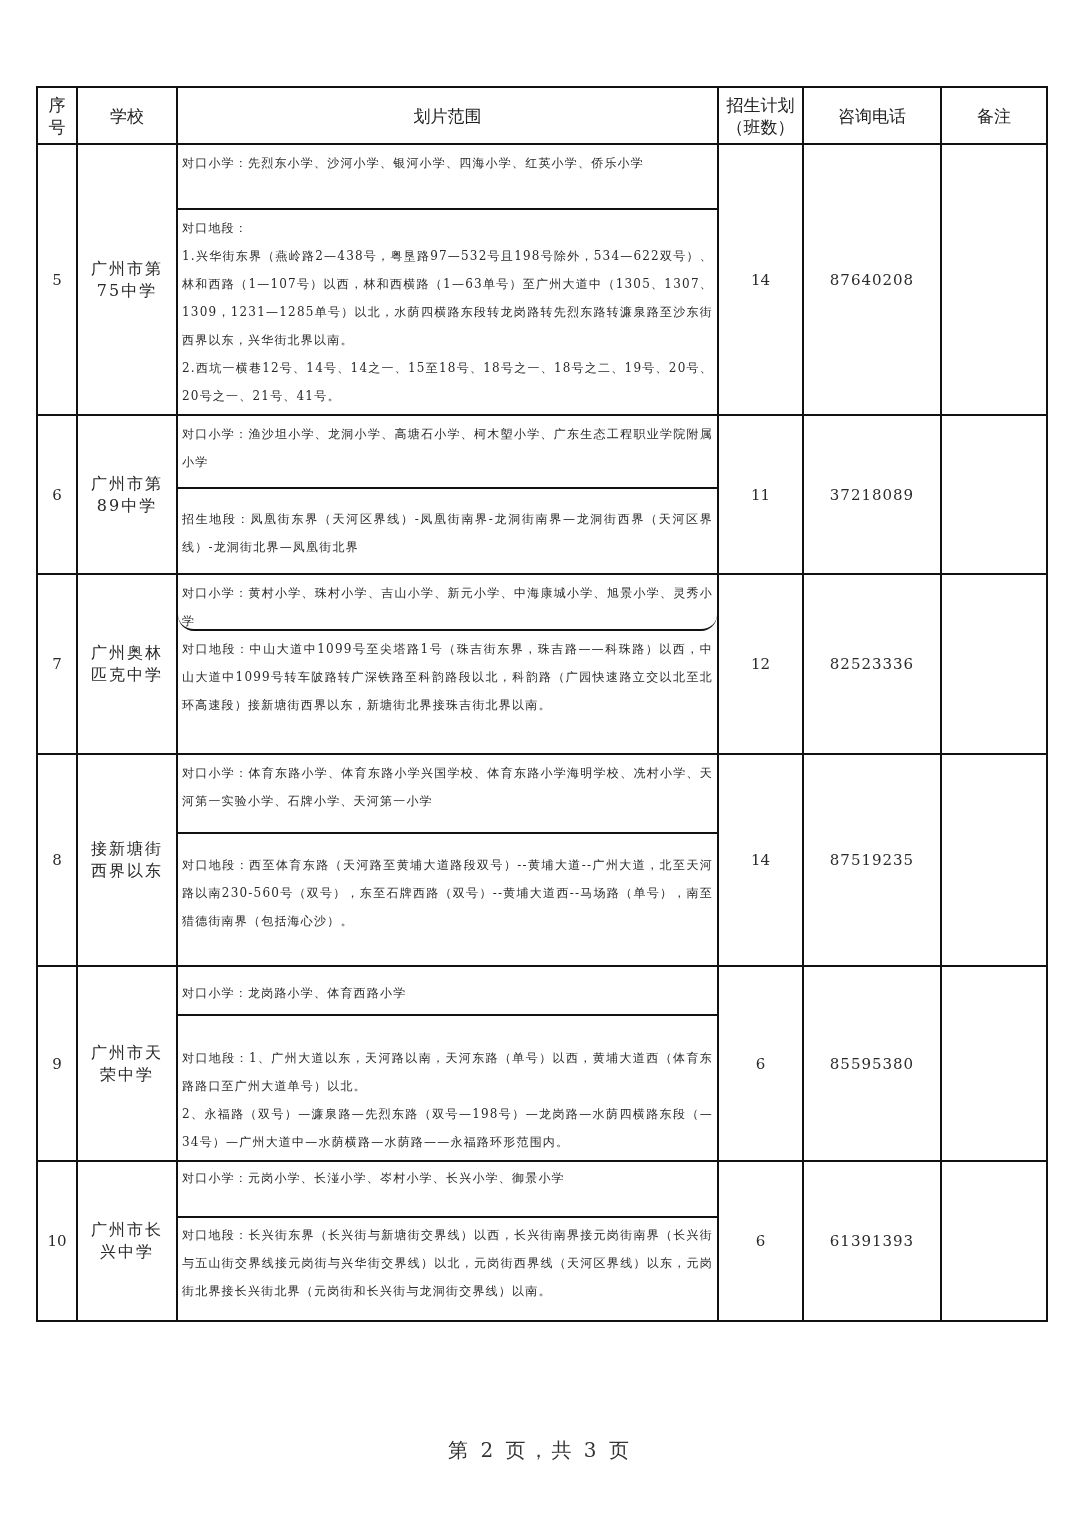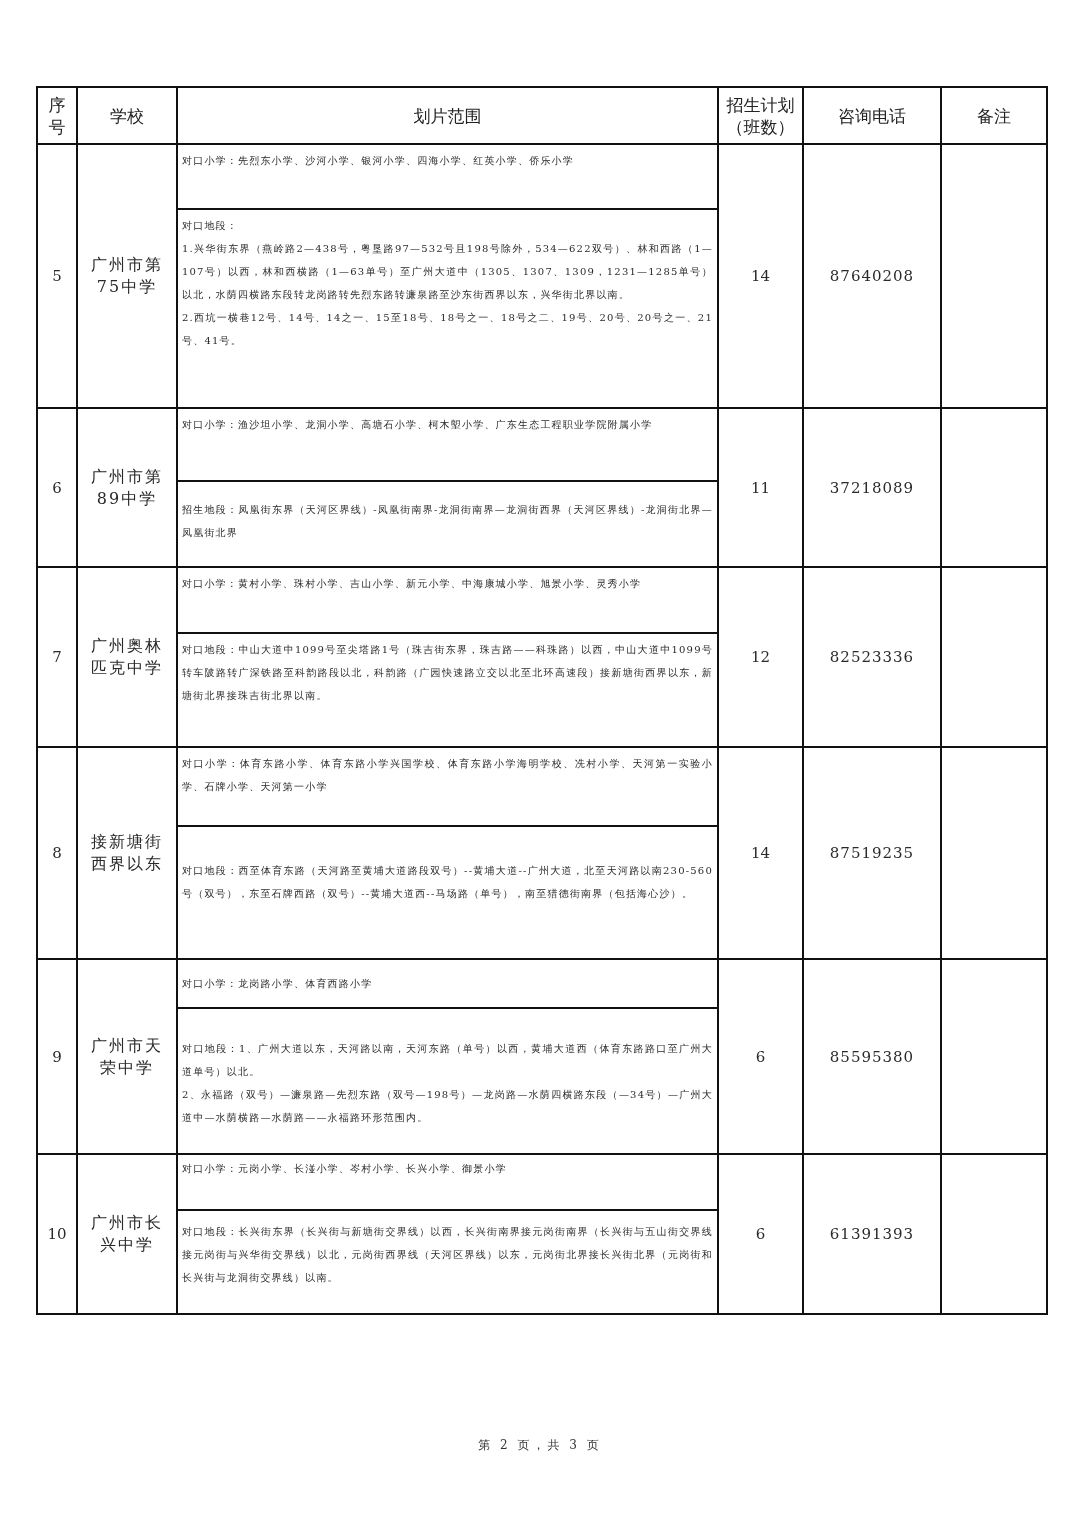--- a/index.html
+++ b/index.html
@@ -10,25 +10,25 @@
     .tbl td, .tbl th { border:2px solid #111; padding:0; vertical-align:middle; }
     .tbl th { font-family:"DejaVu Sans","Liberation Sans",sans-serif; font-weight:normal;
               font-size:17px; text-align:center; line-height:22px; height:55px; color:#222; }
     .c-num { width:38px; text-align:center; font-size:15px; }
     .c-school { width:98px; text-align:center; font-size:16px; line-height:22px; letter-spacing:2px; }
     .c-range { width:539px; }
     .c-plan { width:83px; text-align:center; font-size:15px; }
     .c-phone { width:136px; text-align:center; font-size:15px; letter-spacing:1px; }
     .c-note { width:104px; }
     .sub { display:flex; flex-direction:column; height:100%; }
-    .sub > div { font-size:10px; line-height:23px; padding:4px 4px 4px 4px;
+    .sub > div { font-size:12px; line-height:28px; padding:4px 4px 4px 4px;
                  letter-spacing:1.2px; text-align:justify; box-sizing:border-box; }
     .sub > div.first { border-bottom:2px solid #111; }
     .footer { position:absolute; left:0; width:1080px; top:1437px; text-align:center;
-              font-size:12px; letter-spacing:3px; color:#333; }
+              font-size:20px; letter-spacing:3px; color:#333; }
   </style>
 </head>
 <body>
 
 <table class="tbl">
   <thead>
     <tr>
       <th class="c-num"><span style="display:inline-block;width:18px;line-height:22px;">序号</span></th>
       <th class="c-school" style="letter-spacing:0;font-size:17px;">学校</th>
       <th class="c-range">划片范围</th>
@@ -64,35 +64,35 @@
       </td>
       <td class="c-plan">11</td>
       <td class="c-phone">37218089</td>
       <td class="c-note"></td>
     </tr>
     <tr style="height:178px;">
       <td class="c-num">7</td>
       <td class="c-school"><span style="display:inline-block;width:72px;">广州奥林匹克中学</span></td>
       <td class="c-range" style="height:178px;">
         <div class="sub">
-          <div class="first" style="height:66px;">对口小学：黄村小学、珠村小学、吉山小学、新元小学、中海康城小学、旭景小学、灵秀小学</div>
+          <div class="first" style="height:56px;border-radius:16px;">对口小学：黄村小学、珠村小学、吉山小学、新元小学、中海康城小学、旭景小学、灵秀小学</div>
           <div style="flex:1;">对口地段：中山大道中1099号至尖塔路1号（珠吉街东界，珠吉路——科珠路）以西，中山大道中1099号转车陂路转广深铁路至科韵路段以北，科韵路（广园快速路立交以北至北环高速段）接新塘街西界以东，新塘街北界接珠吉街北界以南。</div>
         </div>
       </td>
       <td class="c-plan">12</td>
       <td class="c-phone">82523336</td>
       <td class="c-note"></td>
     </tr>
     <tr style="height:210px;">
       <td class="c-num">8</td>
       <td class="c-school"><span style="display:inline-block;width:72px;">接新塘街西界以东</span></td>
       <td class="c-range" style="height:210px;">
         <div class="sub">
           <div class="first" style="height:79px;">对口小学：体育东路小学、体育东路小学兴国学校、体育东路小学海明学校、冼村小学、天河第一实验小学、石牌小学、天河第一小学</div>
-          <div style="flex:1;padding-top:32px;">对口地段：西至体育东路（天河路至黄埔大道路段双号）--黄埔大道--广州大道，北至天河路以南230-560号（双号），东至石牌西路（双号）--黄埔大道西--马场路（单号），南至猎德街南界（包括海心沙）。</div>
+          <div style="flex:1;padding-top:17px;">对口地段：西至体育东路（天河路至黄埔大道路段双号）--黄埔大道--广州大道，北至天河路以南230-560号（双号），东至石牌西路（双号）--黄埔大道西--马场路（单号），南至猎德街南界（包括海心沙）。</div>
         </div>
       </td>
       <td class="c-plan">14</td>
       <td class="c-phone">87519235</td>
       <td class="c-note"></td>
     </tr>
     <tr style="height:193px;">
       <td class="c-num">9</td>
       <td class="c-school"><span style="display:inline-block;width:72px;">广州市天荣中学</span></td>
       <td class="c-range" style="height:193px;">
@@ -105,21 +105,21 @@
       <td class="c-plan">6</td>
       <td class="c-phone">85595380</td>
       <td class="c-note"></td>
     </tr>
     <tr style="height:158px;">
       <td class="c-num">10</td>
       <td class="c-school"><span style="display:inline-block;width:72px;">广州市长兴中学</span></td>
       <td class="c-range" style="height:158px;">
         <div class="sub">
           <div class="first" style="height:56px;padding-top:2px;">对口小学：元岗小学、长湴小学、岑村小学、长兴小学、御景小学</div>
-          <div style="flex:1;padding-top:9px;">对口地段：长兴街东界（长兴街与新塘街交界线）以西，长兴街南界接元岗街南界（长兴街与五山街交界线接元岗街与兴华街交界线）以北，元岗街西界线（天河区界线）以东，元岗街北界接长兴街北界（元岗街和长兴街与龙洞街交界线）以南。</div>
+          <div style="flex:1;padding-top:3px;">对口地段：长兴街东界（长兴街与新塘街交界线）以西，长兴街南界接元岗街南界（长兴街与五山街交界线接元岗街与兴华街交界线）以北，元岗街西界线（天河区界线）以东，元岗街北界接长兴街北界（元岗街和长兴街与龙洞街交界线）以南。</div>
         </div>
       </td>
       <td class="c-plan">6</td>
       <td class="c-phone">61391393</td>
       <td class="c-note"></td>
     </tr>
   </tbody>
 </table>
 
 <div class="footer">第 2 页，共 3 页</div>

